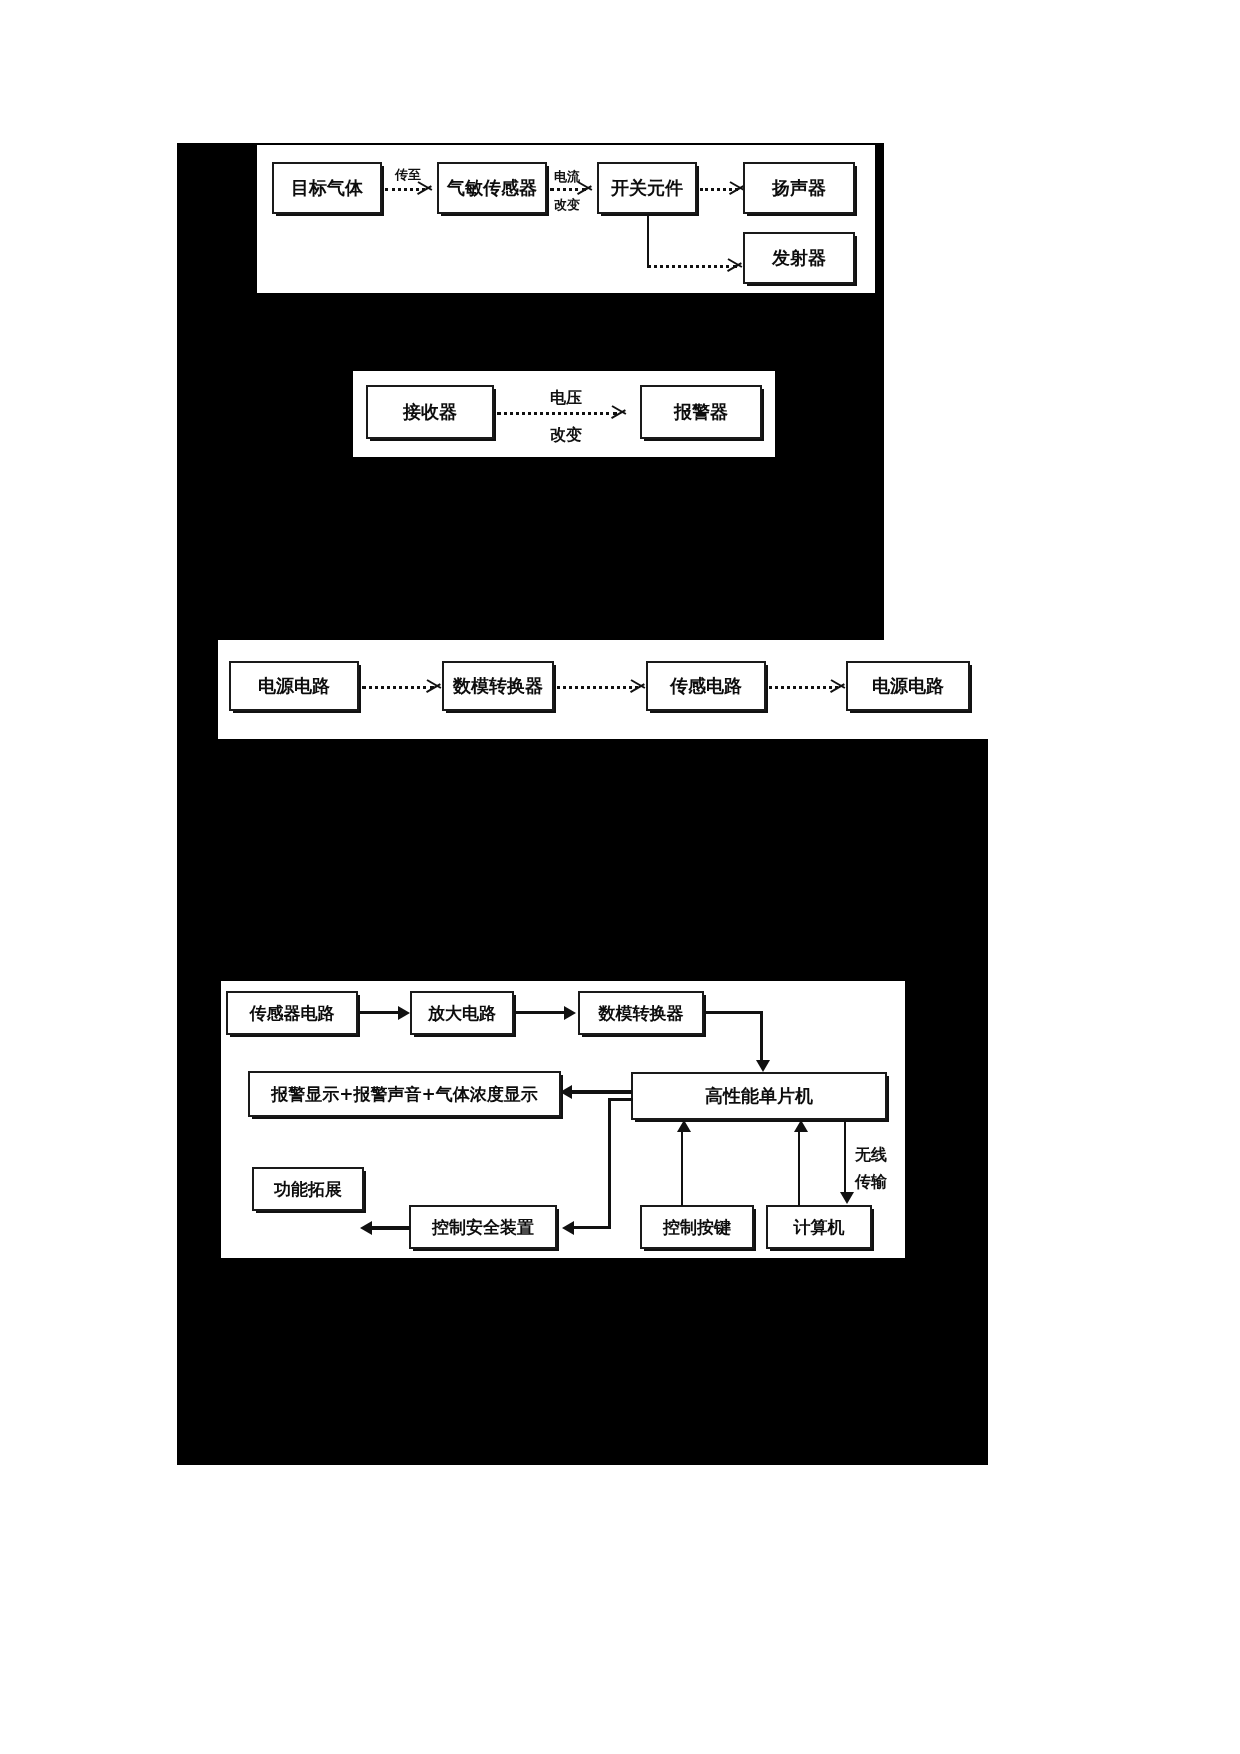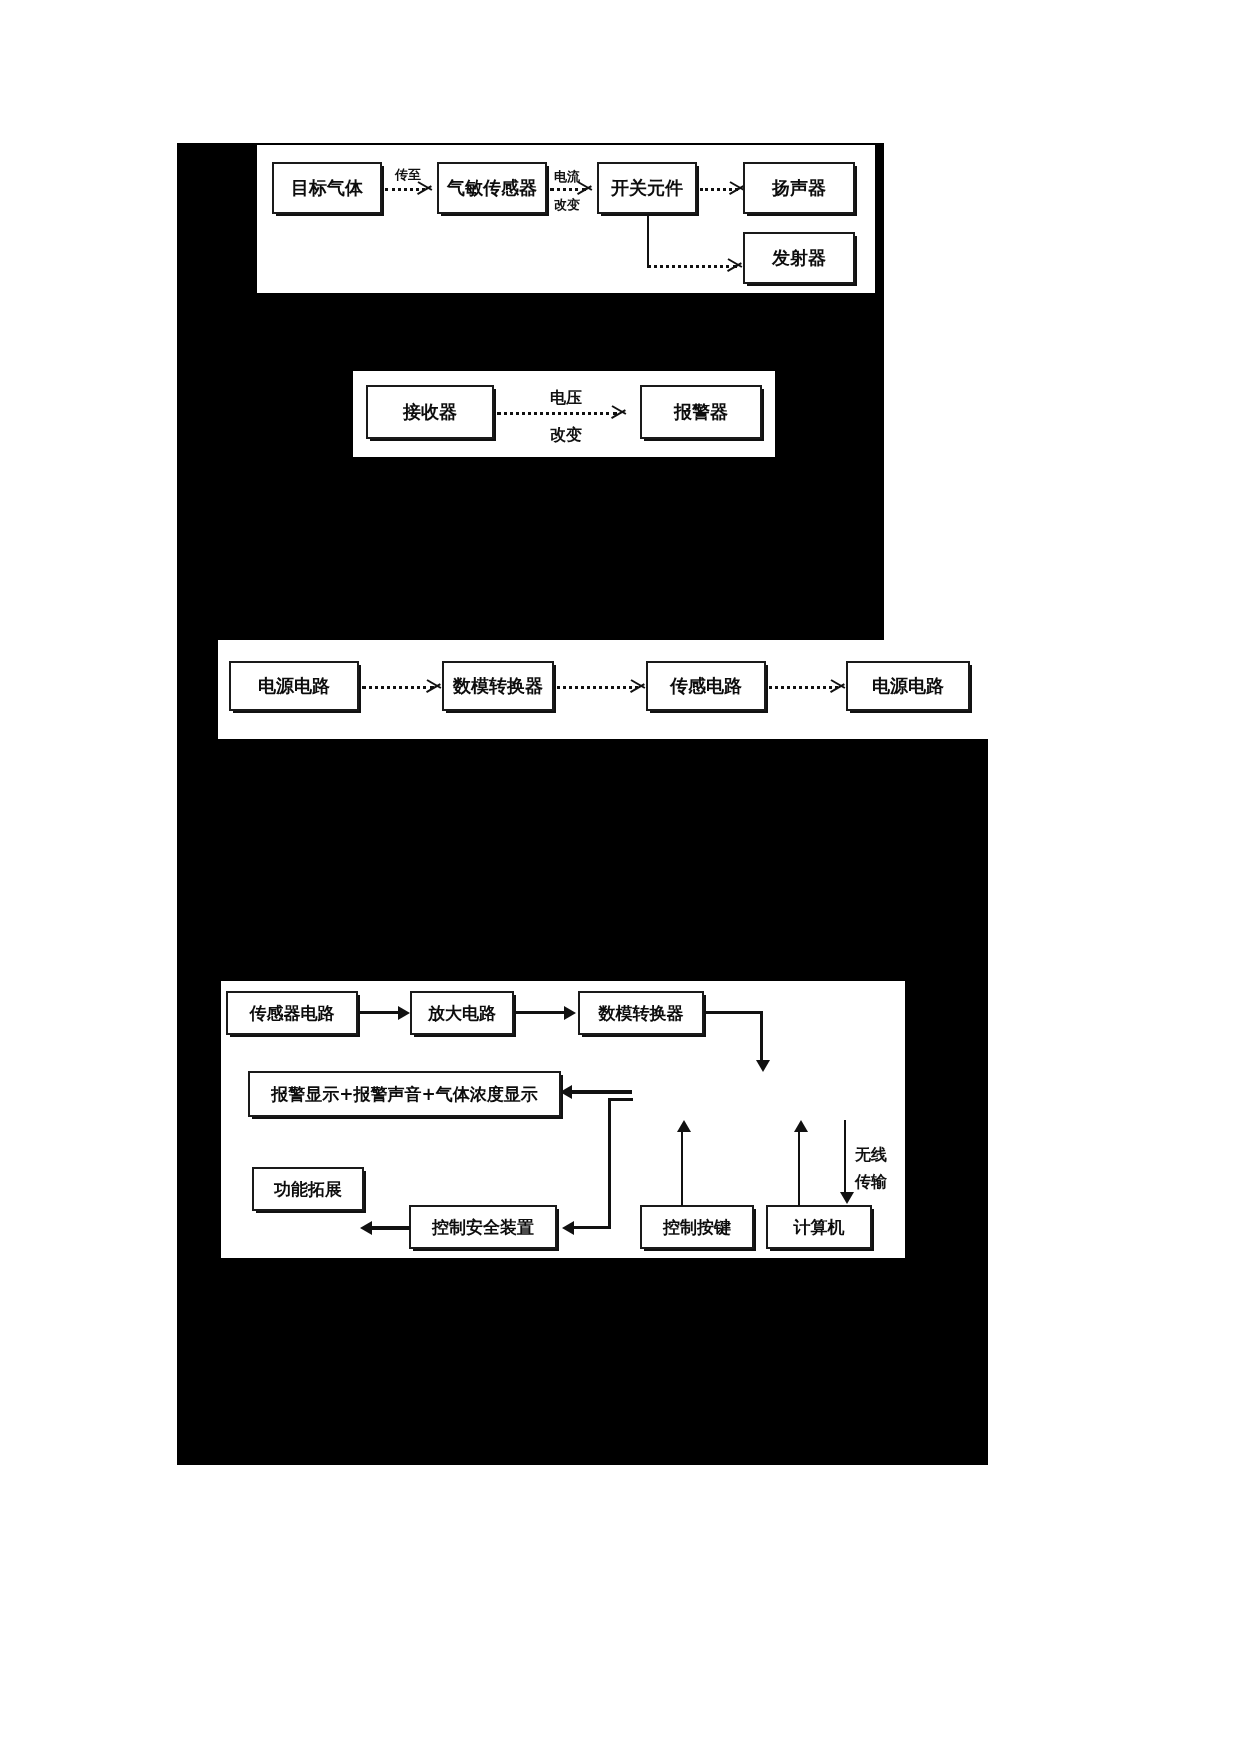--- a/index.html
+++ b/index.html
@@ -151,20 +151,23 @@
   <div class="arrow-r" style="left:554px;top:1006px;"></div>
 
   <div class="box f17" style="left:568px;top:991px;width:126px;height:44px;">
     <span>数模转换器</span>
   </div>
 
   <div class="sline" style="left:694px;top:1011px;width:58px;height:3px;"></div>
   <div class="sline" style="left:750px;top:1011px;width:3px;height:53px;"></div>
   <div class="arrow-d" style="left:746px;top:1060px;"></div>
 
+  <div class="box f18" style="left:621px;top:1072px;width:256px;height:48px;">
+    <span>高性能单片机</span>
+  </div>
 
   <div class="sline" style="left:560px;top:1090px;width:62px;height:4px;"></div>
   <div class="arrow-l" style="left:550px;top:1085px;"></div>
 
   <div class="box f17" style="left:238px;top:1071px;width:313px;height:46px;">
     <span>报警显示+报警声音+气体浓度显示</span>
   </div>
 
   <div class="sline" style="left:598px;top:1098px;width:3px;height:130px;"></div>
   <div class="sline" style="left:598px;top:1098px;width:25px;height:3px;"></div>

